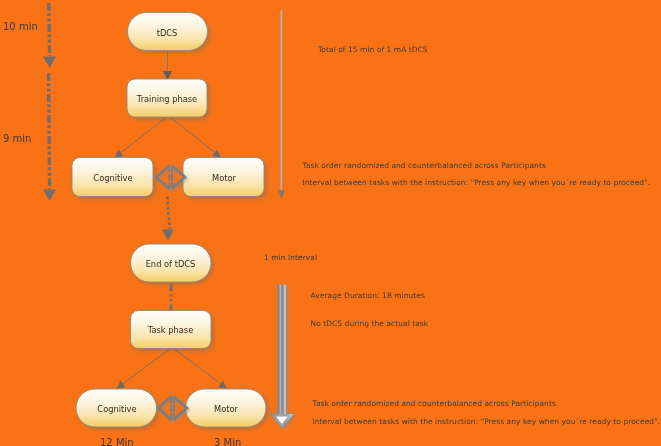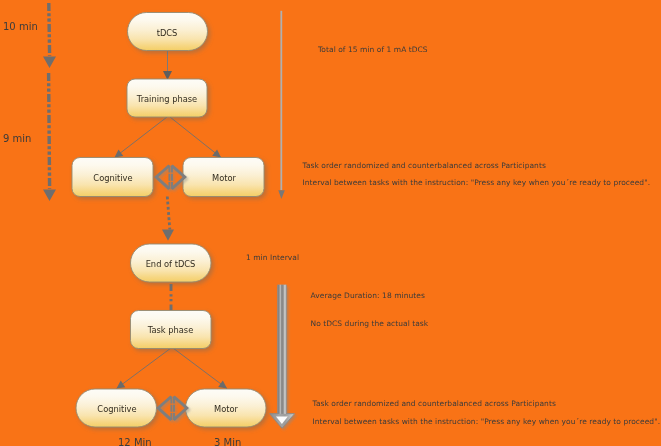--- a/index.html
+++ b/index.html
@@ -140,25 +140,25 @@
   <g filter="url(#softShadow)">
     <path d="M171.3 396.5 L158.2 408 L171.3 419.8" fill="none" stroke="#7e7e7e" stroke-width="2.9" stroke-linejoin="miter"></path>
     <path d="M173.7 396.5 L186.8 408 L173.7 419.8" fill="none" stroke="#7e7e7e" stroke-width="2.9" stroke-linejoin="miter"></path>
     <path d="M171.4 396.5 L171.4 419.8" fill="none" stroke="#7e7e7e" stroke-width="1.9" stroke-dasharray="7 1.3"></path>
     <path d="M174 396.5 L174 419.8" fill="none" stroke="#7e7e7e" stroke-width="1.9" stroke-dasharray="7 1.3"></path>
   </g>
 </svg>
 
 <div class="tlabel" style="left:3px;top:21px">10 min</div>
 <div class="tlabel" style="left:3px;top:133px">9 min</div>
-<div class="tlabel" style="left:118px;top:436.5px">12 Min</div>
+<div class="tlabel" style="left:100px;top:436.5px">12 Min</div>
 <div class="tlabel" style="left:214px;top:436.5px">3 Min</div>
 
 <div class="note" style="left:318px;top:45px">Total of 15 min of 1 mA tDCS</div>
 <div class="note" style="left:302.5px;top:161px">Task order randomized and counterbalanced across Participants</div>
 <div class="note" style="left:302.5px;top:177.5px">Interval between tasks with the instruction: "Press any key when you´re ready to proceed".</div>
-<div class="note" style="left:246px;top:253px">1 min Interval</div>
+<div class="note" style="left:264px;top:253px">1 min Interval</div>
 <div class="note" style="left:310.5px;top:290.5px">Average Duration: 18 minutes</div>
 <div class="note" style="left:310.5px;top:319px">No tDCS during the actual task</div>
 <div class="note" style="left:312.5px;top:398.5px">Task order randomized and counterbalanced across Participants</div>
 <div class="note" style="left:312.5px;top:417px">Interval between tasks with the instruction: "Press any key when you´re ready to proceed".</div>
 
 </div>
 
 </body></html>

